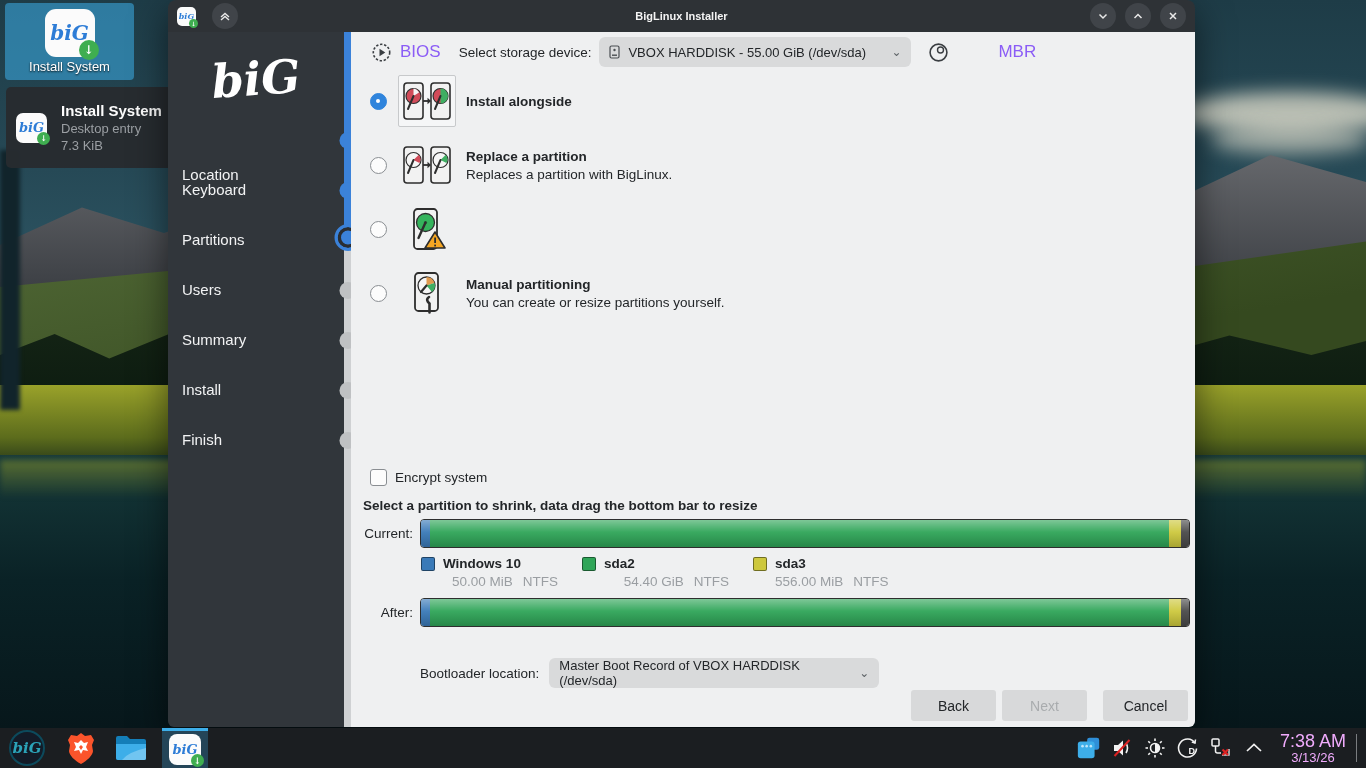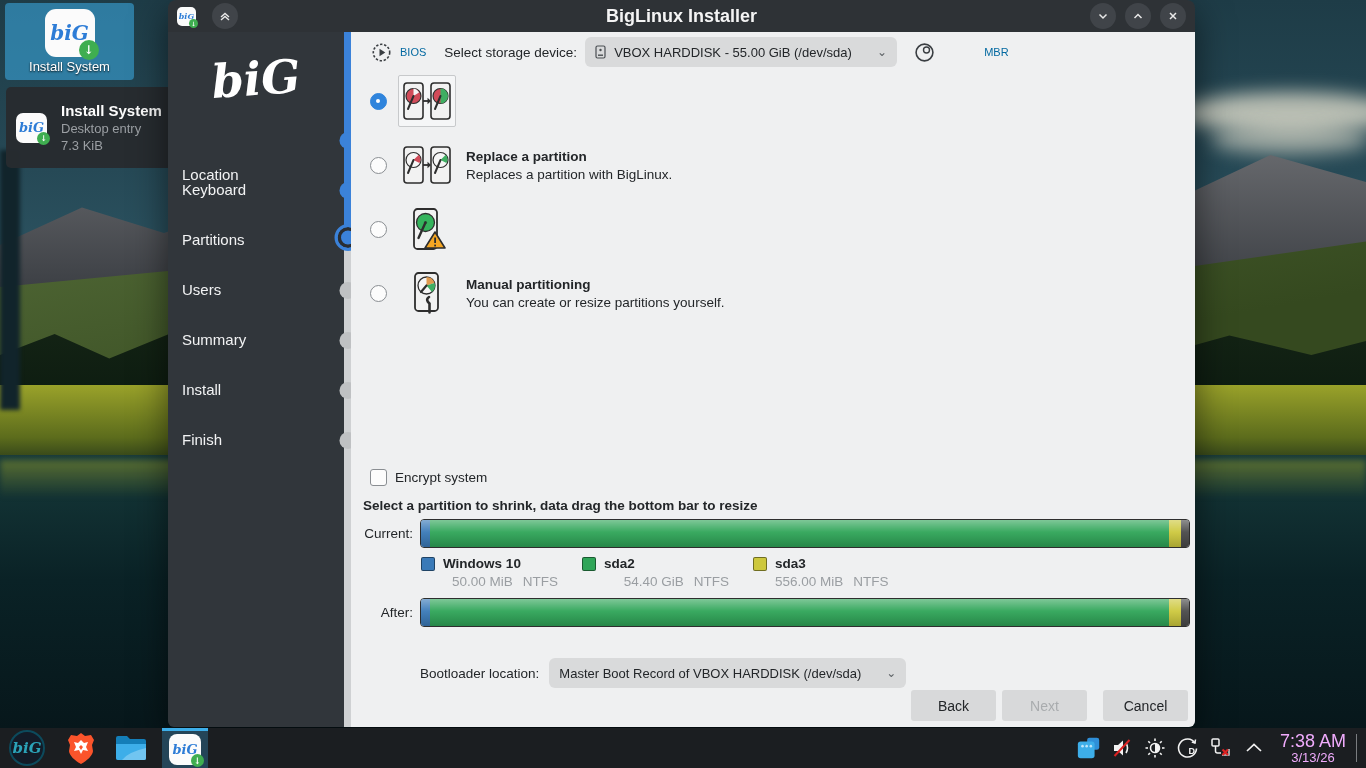--- a/index.html
+++ b/index.html
@@ -37,41 +37,41 @@
   .tooltip .t1 { color:#fcfcfc; font-size:15px; font-weight:700; white-space:nowrap; }
   .tooltip .t2, .tooltip .t3 { color:#9b9fa3; font-size:13px; margin-top:2px; white-space:nowrap; }
 
   
   .window { position:absolute; left:168px; top:0; width:1027px; height:727px; border-radius:8px 8px 6px 6px;
     overflow:hidden; box-shadow:0 12px 36px rgba(0,0,0,.55); z-index:3; display:flex; flex-direction:column; }
   .titlebar { height:32px; background:#2e3236; display:flex; align-items:center; position:relative; flex:0 0 32px; }
   .titlebar .win-icon { margin-left:9px; }
   .tb-btn { width:26px; height:26px; border-radius:50%; background:#404449; display:flex; align-items:center; justify-content:center; cursor:pointer; }
   .tb-shade { margin-left:16px; }
-  .tb-title { position:absolute; left:0; right:0; text-align:center; color:#f4f4f4; font-size:18px; font-weight:600; pointer-events:none; }
+  .tb-title { position:absolute; left:0; right:0; text-align:center; color:#f4f4f4; font-size:11px; font-weight:600; pointer-events:none; }
   .tb-right { margin-left:auto; display:flex; gap:9px; margin-right:9px; }
 
   .win-body { flex:1; display:flex; }
   .sidebar { width:176px; background:#31363b; position:relative; flex:0 0 176px; }
   .sb-logo { position:absolute; top:20px; left:0; right:0; display:flex; justify-content:center;
     color:#fff; font-size:46px; font-weight:700; font-style:italic; font-family:"DejaVu Serif",serif; transform:rotate(-4deg); }
   .sb-step { position:absolute; left:14px; color:#f2f3f4; font-size:15px; height:22px; line-height:22px; }
 
   .rail { width:7px; flex:0 0 7px; background:#cfd1d3; position:relative; }
   .rail .blue { position:absolute; top:0; left:0; width:100%; height:208px; background:#3b82d9; }
   .dot { position:absolute; left:50%; transform:translateX(-50%); border-radius:50%; }
   .dot.done { width:17px; height:17px; background:#3b82d9; }
   .dot.pending { width:17px; height:17px; background:#bfc1c3; }
   .dot.current { width:27px; height:27px; background:#3b82d9; box-shadow:inset 0 0 0 3.5px #2a2e32; border:3px solid #3b82d9; }
 
   .content { flex:1; background:#eff0f1; position:relative; color:#232629; font-size:13px; }
 
   
   .storage-row { position:absolute; top:4px; left:19px; height:32px; display:flex; align-items:center; }
-  .bios-label, .mbr-label { font-size:11px; color:#0369a1; }
+  .bios-label, .mbr-label { font-size:17px; color:#8b5cf6; }
   .bios-label { margin-left:7px; }
   .mbr-label { margin-left:9px; }
   .sel { background:#d9dadb; border-radius:6px; height:30px; display:flex; align-items:center; padding:0 10px; cursor:pointer; }
   .sel .chev { margin-left:auto; color:#5e6367; font-size:12px; }
   .storage-sel { width:312px; margin-left:8px; }
   .storage-sel .dev { margin-left:8px; }
   .storage-row .lead { margin-left:18px; font-size:13.5px; }
   .mbr-wrap { margin-left:16px; display:flex; align-items:center;gap:39px; }
 
   
@@ -106,21 +106,21 @@
   .leg-head { display:flex; align-items:center; }
   .leg-sq { width:14px; height:14px; border-radius:2px; border:1px solid rgba(0,0,0,.45); }
   .leg-name { font-weight:700; font-size:13.5px; margin-left:8px; }
   .leg-sizes { color:#9a9ea2; font-size:13.5px; margin-left:22px; margin-top:3px; }
   .leg-sizes .fs { margin-left:10px; }
   .leg-item.w1 { width:137px; } .leg-item.w2 { width:147px; }
 
   
   .boot-row { position:absolute; left:69px; top:626px; display:flex; align-items:center; }
   .boot-row .blabel { font-size:13.5px; margin-right:10px; }
-  .boot-sel { width:357px; }
+  .boot-sel { width:330px; }
   .btn { position:absolute; top:658px; height:31px; background:#d8d9da; border-radius:3px; border:none;
     font-size:14px; color:#232629; font-family:"Liberation Sans",sans-serif; cursor:pointer; display:flex; align-items:center; justify-content:center; }
   .btn-back { left:560px; width:85px; }
   .btn-next { left:651px; width:85px; color:#a9acae; cursor:default; }
   .btn-cancel { left:752px; width:85px; }
 
   
   .taskbar { position:absolute; left:0; right:0; bottom:0; height:40px; background:#1b1e21; z-index:5; display:flex; align-items:center; }
   .tb-launch { display:flex; align-items:center; height:100%; }
   .launch { width:38px; height:38px; margin-left:8px; display:flex; align-items:center; justify-content:center; cursor:pointer; }
@@ -266,20 +266,21 @@
             <path d="M11.5 15 L6 28" stroke="#2e2e2e" stroke-width="2" stroke-linecap="round"></path>
             <path d="M21 20 H27" stroke="#2e2e2e" stroke-width="1.8"></path>
               <path d="M25.5 16.8 L29 20 L25.5 23.2 Z" fill="#2e2e2e"></path>
             <rect x="29" y="2" width="19" height="36" rx="3" fill="#f2f2f2" stroke="#2e2e2e" stroke-width="1.6"></rect>
             <circle cx="38.5" cy="15" r="7.5" fill="#d14b59" stroke="#2e2e2e" stroke-width="1.2"></circle>
             <path d="M38.5 15 L38.5 7.5 A7.5 7.5 0 0 1 46 15 A7.5 7.5 0 0 1 38.5 22.5 Z" fill="#3fae62"></path>
             <path d="M38.5 15 L33 28" stroke="#2e2e2e" stroke-width="2" stroke-linecap="round"></path>
           </svg>
         </div>
         <div class="otext">
+          <div class="otitle">Install alongside</div>
         </div>
       </div>
 
       <div class="opt" style="top:107px;">
         <div class="radio"></div>
         <div class="iconbox">
           <svg width="50" height="40" viewBox="0 0 50 40">
             <rect x="2" y="2" width="19" height="36" rx="3" fill="#f2f2f2" stroke="#2e2e2e" stroke-width="1.6"></rect>
             <circle cx="11.5" cy="15" r="7.5" fill="#f6f6f6" stroke="#2e2e2e" stroke-width="1.2"></circle>
             <path d="M11.5 15 L16.8 9.8 A7.5 7.5 0 0 1 17.5 18 Z" fill="#d14b59"></path>

